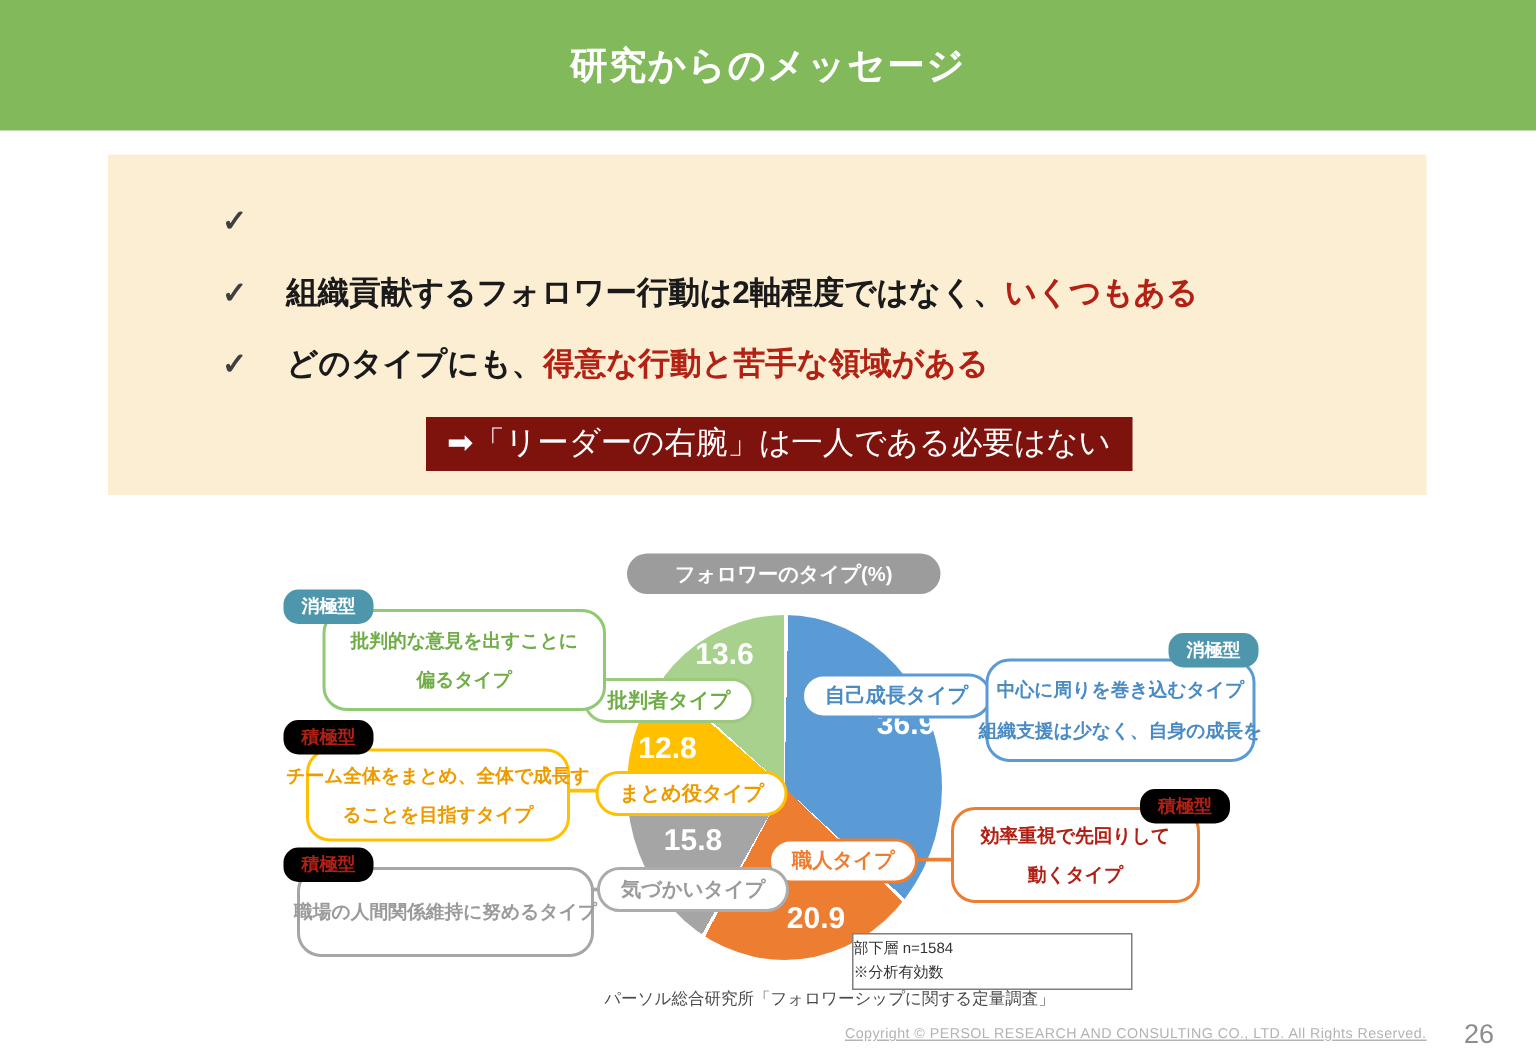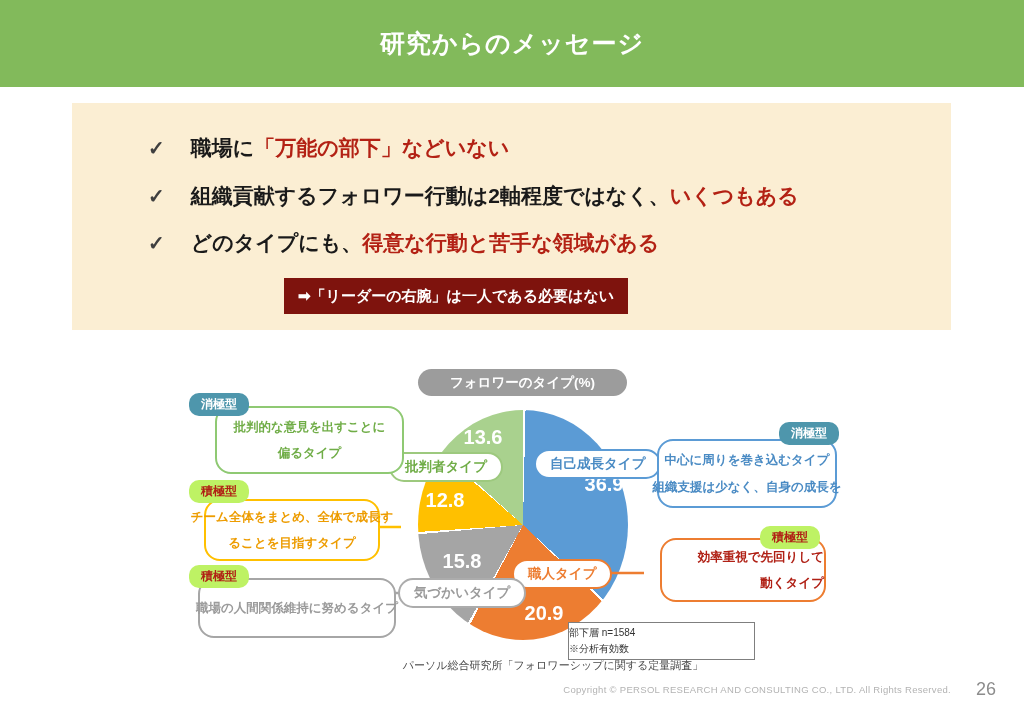--- a/index.html
+++ b/index.html
@@ -13,21 +13,21 @@
   .header .title{color:#ffffff;font-size:25px;font-weight:bold;letter-spacing:1px;}
 
   
   .panel{position:absolute;left:72px;top:103px;width:879px;height:227px;background:#FBEED3;}
   .bullet{position:absolute;left:76px;display:flex;align-items:flex-start;gap:26px;white-space:nowrap;}
   .bullet .chk{font-size:20px;color:#3F3F3F;font-weight:bold;line-height:28px;}
   .bullet .txt{font-size:21px;font-weight:bold;line-height:28px;}
   .t-black{color:#1A1A1A;}
   .t-red{color:#B32114;}
   .banner{position:absolute;left:212px;top:175px;background:#7E130D;color:#ffffff;
-    font-size:15px;font-weight:bold;padding:4px 14px;white-space:nowrap;line-height:28px;}
+    font-size:21px;font-weight:normal;padding:4px 14px;white-space:nowrap;line-height:28px;}
 
   
   .chart-title-pill{position:absolute;left:418px;top:369px;width:209px;height:27px;background:#9C9C9C;
     border-radius:14px;color:#fff;font-size:13.5px;font-weight:bold;display:flex;align-items:center;justify-content:center;z-index:3;}
   .pie{position:absolute;left:418px;top:410px;width:210px;height:230px;border-radius:50%;z-index:1;}
   .pct{position:absolute;color:#ffffff;font-size:20px;font-weight:bold;transform:translate(-50%,-50%);z-index:2;white-space:nowrap;}
   .tpill{position:absolute;background:#ffffff;border-radius:999px;font-size:13.5px;font-weight:bold;
     padding:4px 14px;white-space:nowrap;z-index:3;line-height:1.3;}
   .tpill.c-blue{border:2.5px solid #5B9BD5;color:#4A8BC4;}
   .tpill.c-orange{border:2.5px solid #ED7D31;color:#ED7D31;}
@@ -39,46 +39,45 @@
     justify-content:center;align-items:center;text-align:center;font-weight:bold;font-size:12.5px;
     line-height:2.1;z-index:3;white-space:nowrap;}
   .cbox.c-green{border:2.5px solid #8FC973;color:#70AD47;}
   .cbox.c-yellow{border:2.5px solid #FFC000;color:#ED9C00;}
   .cbox.c-gray{border:2px solid #A6A6A6;color:#9B9B9B;}
   .cbox.c-blue{border:2.5px solid #5B9BD5;color:#4A8BC4;}
   .cbox.c-orange{border:2.5px solid #ED7D31;color:#B02015;}
 
   .tag{position:absolute;border-radius:10px;font-size:12px;font-weight:bold;padding:3px 12px;z-index:4;white-space:nowrap;}
   .tag-passive{background:#4E96AC;color:#ffffff;}
-  .tag-active{background:#bef264;color:#B02015;}
+  .tag-active{background:#000000;color:#B02015;}
 
   .connectors{position:absolute;left:0;top:0;width:1024px;height:709px;z-index:2;pointer-events:none;}
 
   .note-box{position:absolute;left:568px;top:622px;width:185px;height:36px;background:#ffffff;
     border:1px solid #7F7F7F;z-index:4;display:flex;flex-direction:column;align-items:flex-start;justify-content:center;
     font-size:10px;color:#333;line-height:1.6;}
   .source{position:absolute;left:553px;top:658px;transform:translateX(-50%);font-size:11px;color:#4A4A4A;white-space:nowrap;}
 
   
-  .copyright{position:absolute;right:73px;top:684px;font-size:9.5px;color:#B3B3B3;letter-spacing:0.3px;}
+  .copyright{position:absolute;right:73px;top:684px;font-size:9.5px;color:#B3B3B3;letter-spacing:0.3px;text-decoration:underline;}
   .pagenum{position:absolute;right:28px;top:679px;font-size:18px;color:#8C8C8C;}
 </style>
 </head>
 <body>
 
 <div class="slide">
 
   <div class="header">
     <div class="title">研究からのメッセージ</div>
   </div>
 
   <div class="panel">
     <div class="bullet" style="top:31px;">
       <span class="chk">✓</span>
-      <span class="txt"><span class="t-black">職場に</span><span class="t-red">「万能の部下」などいない</span></span>
     </div>
     <div class="bullet" style="top:79px;">
       <span class="chk">✓</span>
       <span class="txt"><span class="t-black">組織貢献するフォロワー行動は2軸程度ではなく、</span><span class="t-red">いくつもある</span></span>
     </div>
     <div class="bullet" style="top:126px;">
       <span class="chk">✓</span>
       <span class="txt"><span class="t-black">どのタイプにも、</span><span class="t-red">得意な行動と苦手な領域がある</span></span>
     </div>
     <div class="banner">➡「リーダーの右腕」は一人である必要はない</div>
@@ -98,20 +97,21 @@
     <line x1="386" y1="450" x2="399" y2="462" stroke="#8FC973" stroke-width="2.5"></line>
     <line x1="374" y1="527" x2="401" y2="527" stroke="#FFC000" stroke-width="2.5"></line>
     <line x1="391" y1="593" x2="406" y2="593" stroke="#A6A6A6" stroke-width="2.5"></line>
     <line x1="633" y1="462" x2="660" y2="462" stroke="#5B9BD5" stroke-width="2.5"></line>
     <line x1="607" y1="573" x2="644" y2="573" stroke="#ED7D31" stroke-width="2.5"></line>
   </svg>
 
   <span class="tpill c-blue" style="left:534px;top:449px;">自己成長タイプ</span>
   <span class="tpill c-orange" style="left:512px;top:559px;">職人タイプ</span>
   <span class="tpill c-gray" style="left:398px;top:578px;">気づかいタイプ</span>
+  <span class="tpill c-yellow" style="left:397px;top:514px;">まとめ役タイプ</span>
   <span class="tpill c-green" style="left:389px;top:452px;">批判者タイプ</span>
 
   <div class="cbox c-green" style="left:203px;top:406px;width:185px;height:64px;margin-left:12px;">
     <div>批判的な意見を出すことに</div>
     <div>偏るタイプ</div>
   </div>
   <span class="tag tag-passive" style="left:189px;top:393px;">消極型</span>
 
   <div class="cbox c-yellow" style="left:204px;top:499px;width:172px;height:58px;">
     <div>チーム全体をまとめ、全体で成長す</div>
@@ -123,21 +123,21 @@
     <div>職場の人間関係維持に努めるタイプ</div>
   </div>
   <span class="tag tag-active" style="left:189px;top:565px;">積極型</span>
 
   <div class="cbox c-blue" style="left:657px;top:439px;width:176px;height:65px;">
     <div>中心に周りを巻き込むタイプ</div>
     <div>組織支援は少なく、自身の成長を</div>
   </div>
   <span class="tag tag-passive" style="left:779px;top:422px;">消極型</span>
 
-  <div class="cbox c-orange" style="left:660px;top:538px;width:162px;height:60px;align-items:flex-end;">
+  <div class="cbox c-orange" style="left:634px;top:538px;width:162px;height:60px;">
     <div>効率重視で先回りして</div>
     <div>動くタイプ</div>
   </div>
   <span class="tag tag-active" style="left:760px;top:526px;">積極型</span>
 
   <div class="note-box">
     <div>部下層  n=1584</div>
     <div>※分析有効数</div>
   </div>
   <div class="source">パーソル総合研究所「フォロワーシップに関する定量調査」</div>

